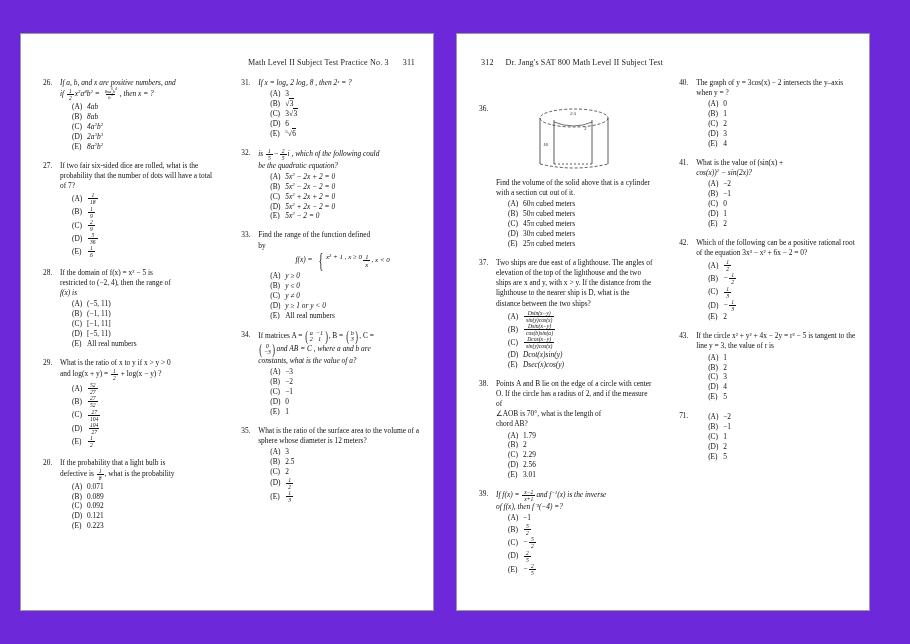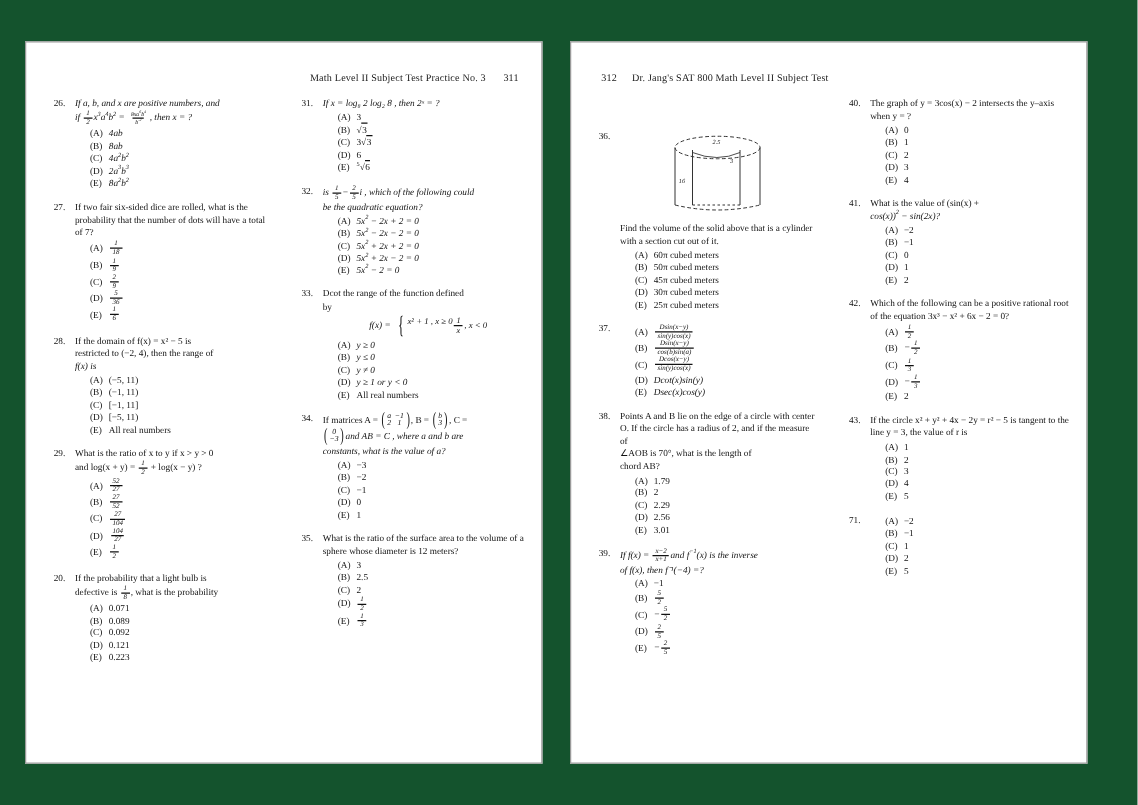--- a/index.html
+++ b/index.html
@@ -8,21 +8,21 @@
     background: #f2f2f2;
     width: 910px;
     height: 644px;
     overflow: hidden;
     font-family: "Liberation Serif", serif;
   }
   #sheet {
     position: relative;
     width: 910px;
     height: 644px;
-    background: #14532d;
+    background: #6d28d9;
   }
   .page {
     position: absolute;
     top: 33px;
     width: 414px;
     height: 578px;
     background: #ffffff;
     border: 1px solid #9a9a9a;
     box-sizing: border-box;
     overflow: hidden;
@@ -459,21 +459,21 @@
                     <span class="clab">(E)</span>
                     <span class="ctxt">5<i>x</i><sup>2</sup> − 2 = 0</span>
                   </div>
               </div>
             </div>
           </div>
 
           <div class="q">
             <div class="qnum">33.</div>
             <div class="qbody">
-              <span class="stem">Dcot the range of the function defined</span>
+              <span class="stem">Find the range of the function defined</span>
               <span class="stem">by</span>
               <div class="fn-def">
                 <span class="it">f(x) =</span>
                 <span class="piece">
                   <span class="brace">{</span>
                   <span class="plines">
                     <span class="it">x² + 1 , x ≥ 0</span>
                     <span class="it"><span class="frac big">
                           <span class="num">1</span>
                           <span class="den">x</span>
@@ -657,20 +657,21 @@
                     <span class="clab">(E)</span>
                     <span class="ctxt up">25π cubed meters</span>
                   </div>
               </div>
             </div>
           </div>
 
           <div class="q">
             <div class="qnum">37.</div>
             <div class="qbody">
+              <span class="stem">Two ships are due east of a lighthouse. The angles of elevation of the top of the lighthouse and the two ships are x and y, with x &gt; y. If the distance from the lighthouse to the nearer ship is D, what is the distance between the two ships?</span>
               <div class="choices">
                 <div class="choice">
                     <span class="clab">(A)</span>
                     <span class="ctxt"><span class="frac">
                         <span class="num">Dsin(x−y)</span>
                         <span class="den">sin(y)cos(x)</span>
                       </span></span>
                   </div>
                 <div class="choice">
                     <span class="clab">(B)</span>

